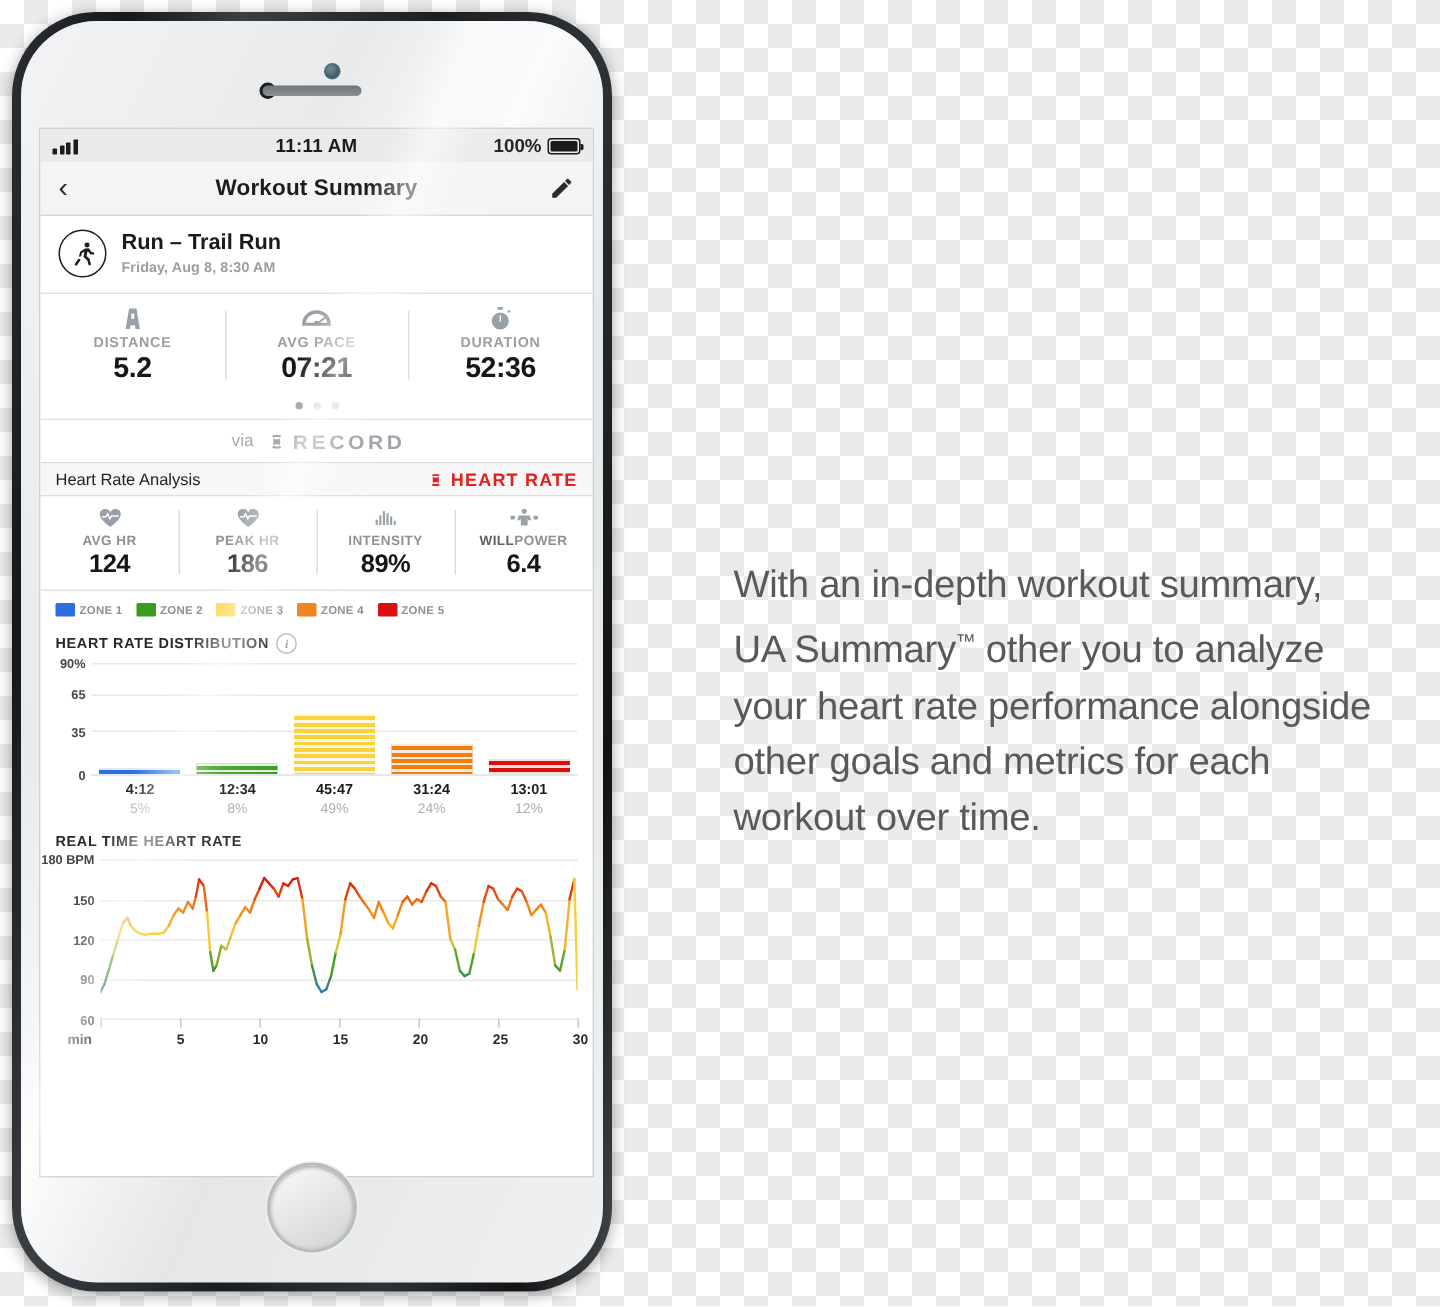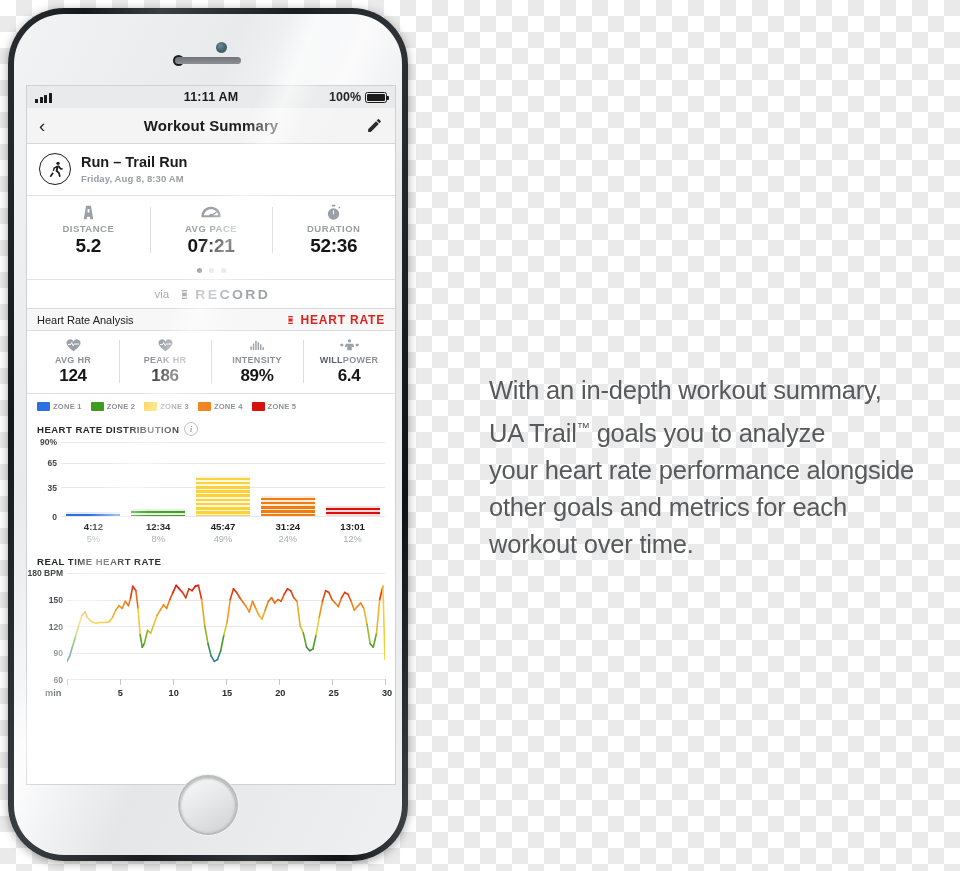--- a/index.html
+++ b/index.html
@@ -618,17 +618,17 @@
 
     </div>
 
     <div id="home-btn"></div>
     <div id="phone-gloss"></div>
   </div>
 </div>
 
 <div id="blurb">
   <div class="ln">With an in-depth workout summary,</div>
-  <div class="ln"><span>UA Trail</span><sup>™</sup><span> goals you to analyze</span></div>
+  <div class="ln"><span>UA Summary</span><sup>™</sup><span> other you to analyze</span></div>
   <div class="ln">your heart rate performance alongside</div>
   <div class="ln">other goals and metrics for each</div>
   <div class="ln">workout over time.</div>
 </div>
 
 </body></html>

